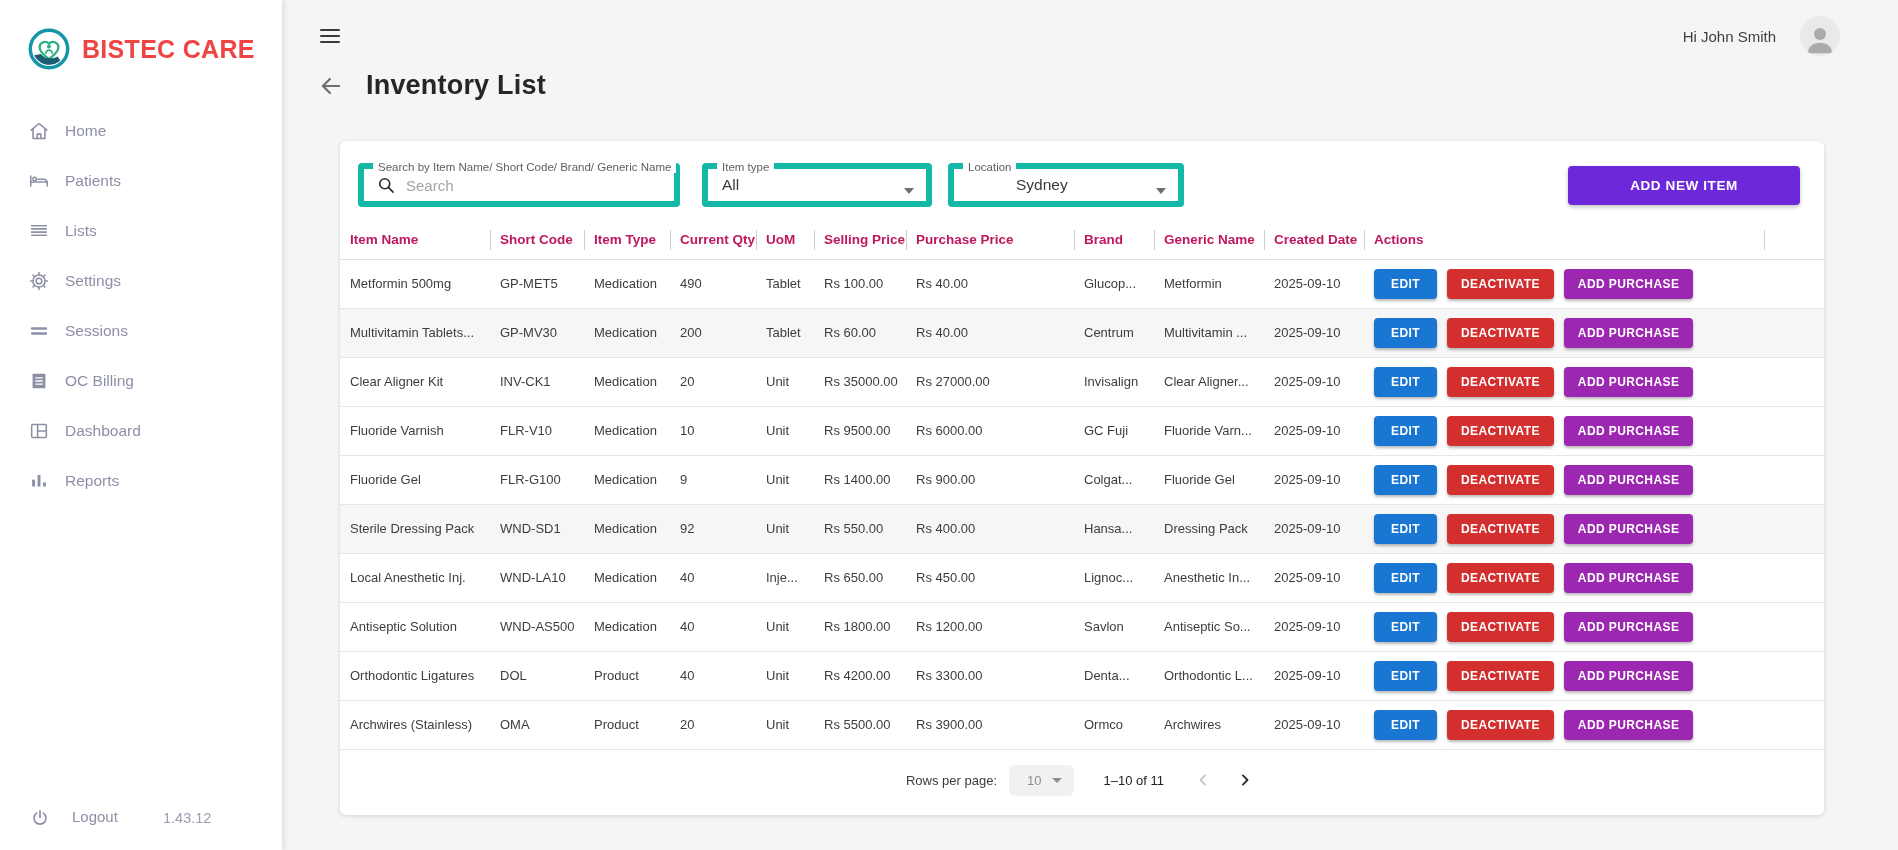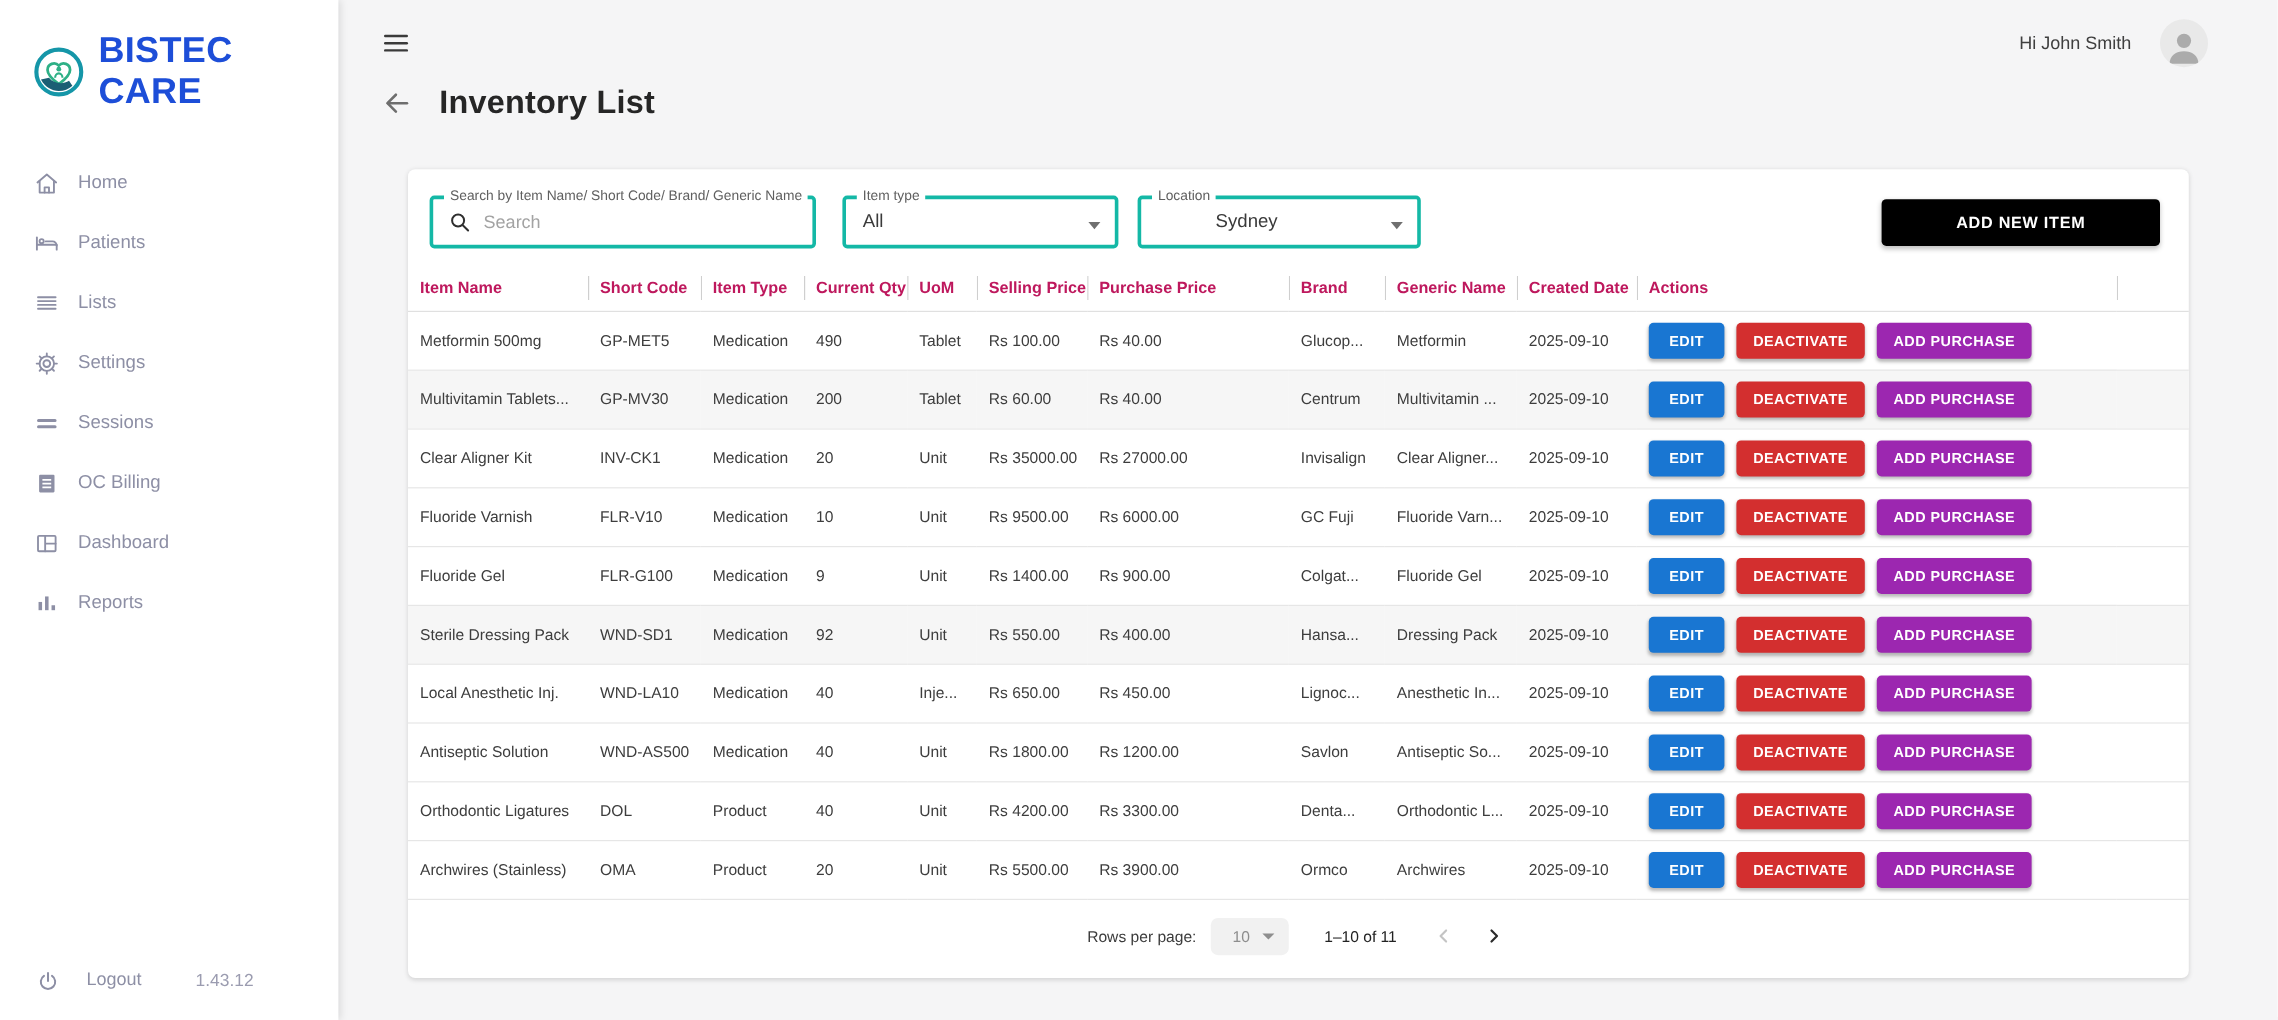--- a/index.html
+++ b/index.html
@@ -5,21 +5,21 @@
   * { box-sizing: border-box; margin: 0; padding: 0; }
   html,body { width: 1898px; height: 850px; overflow: hidden; }
   body { font-family: "Liberation Sans", sans-serif; background: #f5f5f6; }
   .app { display: flex; width: 1898px; height: 850px; }
 
   
   .sidebar { position: relative; width: 282px; height: 850px; background: #fff;
              box-shadow: 2px 0 6px rgba(0,0,0,.10); z-index: 2; flex: 0 0 282px; }
   .logo-row { display: flex; align-items: center; gap: 10px; padding: 26px 0 0 26px; }
   .logo-mark { width: 46px; height: 46px; flex: 0 0 46px; }
-  .brand-text { font-size: 30px; font-weight: 800; color: #1d4ed8; letter-spacing: .3px; }
+  .brand-text { font-size: 25px; font-weight: 800; color: #ef4444; letter-spacing: .3px; }
   .nav { margin-top: 34px; }
   .nav-item { display: flex; align-items: center; gap: 15px; height: 50px;
               padding-left: 28px; color: #8d8fa5; cursor: pointer; font-size: 15.5px; }
   .nav-item .icon { width: 22px; height: 22px; display: inline-flex; }
   .nav-item .icon svg { width: 22px; height: 22px; }
   .side-footer { position: absolute; left: 0; right: 0; bottom: 14px; height: 36px;
                  display: flex; align-items: center; color: #8d8fa5; }
   .logout { display: flex; gap: 22px; padding-left: 30px;
             font-size: 15px; cursor: pointer; }
   .logout .icon, .logout .icon svg { width: 20px; height: 20px; display: inline-flex; }
@@ -38,38 +38,38 @@
 
   .title-row { display: flex; align-items: center; gap: 22px; margin: 14px 0 0 36px; }
   .back-btn { width: 26px; height: 26px; cursor: pointer; display: inline-flex; color: #6e6e6e; }
   .back-btn svg { width: 26px; height: 26px; }
   .page-title { font-size: 27px; font-weight: 700; color: #262626; letter-spacing: .2px; }
 
   
   .card { margin: 40px 74px 0 58px; width: 1484px; background: #fff; border-radius: 6px;
           box-shadow: 0 1px 4px rgba(0,0,0,.14); }
   .filter-row { display: flex; align-items: center; padding: 22px 24px 14px 18px; }
-  .field { position: relative; height: 44px; border: 3px solid #14b8a6; border-radius: 4px;
+  .field { position: relative; height: 44px; border: 6px solid #14b8a6; border-radius: 4px;
            background: #fff; }
   .field .flabel { position: absolute; top: -8px; left: 9px; background: #fff; padding: 0 5px;
                    font-size: 11.5px; color: #5f5f5f; white-space: nowrap; }
   .search-field { width: 322px; display: flex; align-items: center; }
   .search-field .sicon { width: 20px; height: 20px; margin-left: 12px; color: #2f2f2f; flex: 0 0 20px; }
   .search-field .sicon svg { width: 20px; height: 20px; }
   .search-field input { border: 0; outline: 0; flex: 1; font-size: 15px; padding: 0 10px 0 10px;
                         font-family: "Liberation Sans", sans-serif; color: #3a3a3a; background: transparent; }
   .search-field input::placeholder { color: #a3a3a3; }
   .select-field { display: flex; align-items: center; cursor: pointer; }
   .select-field .svalue { font-size: 15.5px; color: #3a3a3a; padding-left: 14px; }
   .caret { position: absolute; right: 12px; top: 19px; width: 0; height: 0;
            border-left: 5.5px solid transparent; border-right: 5.5px solid transparent;
            border-top: 6px solid #6f6f6f; }
   .f-itemtype { width: 230px; margin-left: 22px; }
   .f-location { width: 236px; margin-left: 16px; padding-left: 48px; }
-  .add-btn { margin-left: auto; height: 39px; min-width: 232px; background: #000000; color: #fff;
+  .add-btn { margin-left: auto; height: 39px; min-width: 232px; background: #6d28d9; color: #fff;
              border: 0; border-radius: 4px; font-size: 13.5px; font-weight: 700; letter-spacing: .6px;
              box-shadow: 0 2px 4px rgba(0,0,0,.25); cursor: pointer;
              font-family: "Liberation Sans", sans-serif; }
 
   
   .inv-table { width: 100%; border-collapse: collapse; table-layout: fixed; }
   .inv-table th { position: relative; text-align: left; font-size: 13.5px; font-weight: 700;
                   color: #be185d; height: 38px; padding: 0 10px; white-space: nowrap; overflow: hidden;
                   border-bottom: 1px solid #e0e0e0; }
   .inv-table thead th:not(:first-child)::before { content: ""; position: absolute; left: 0; top: 9px;

